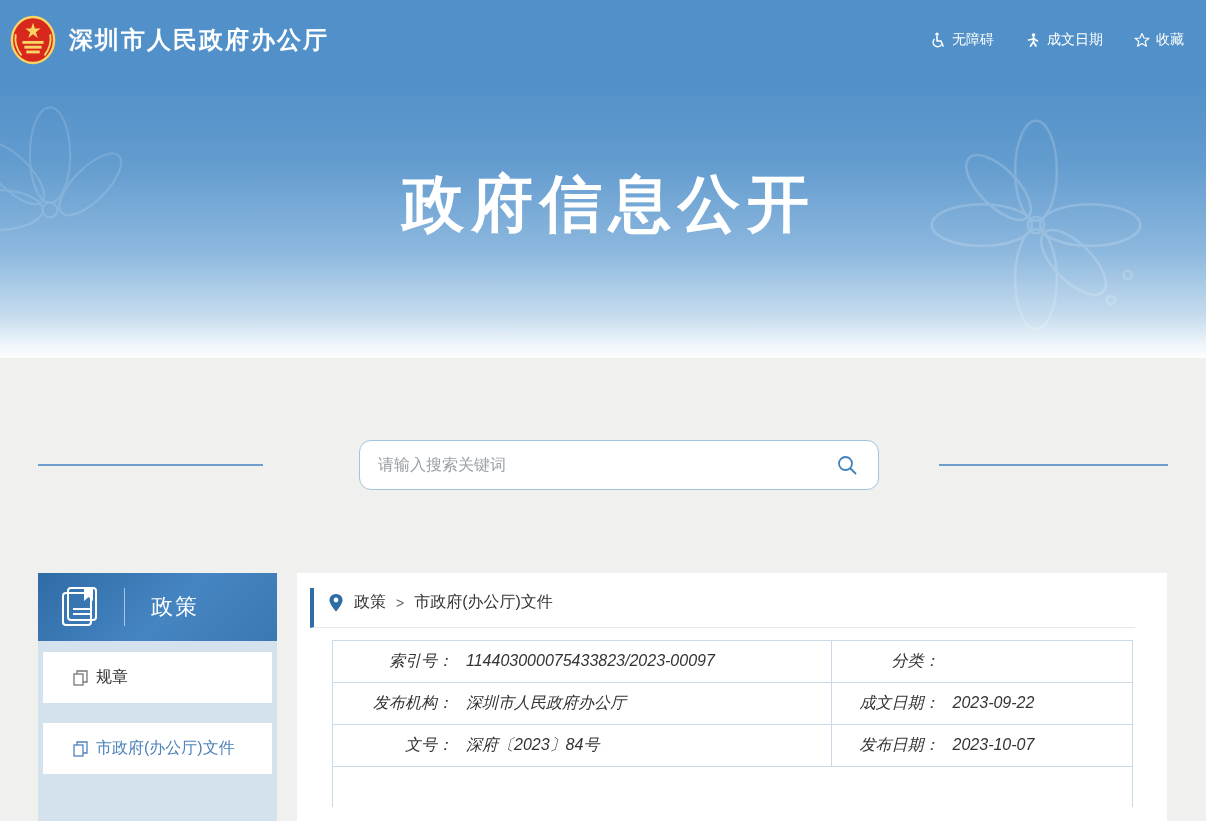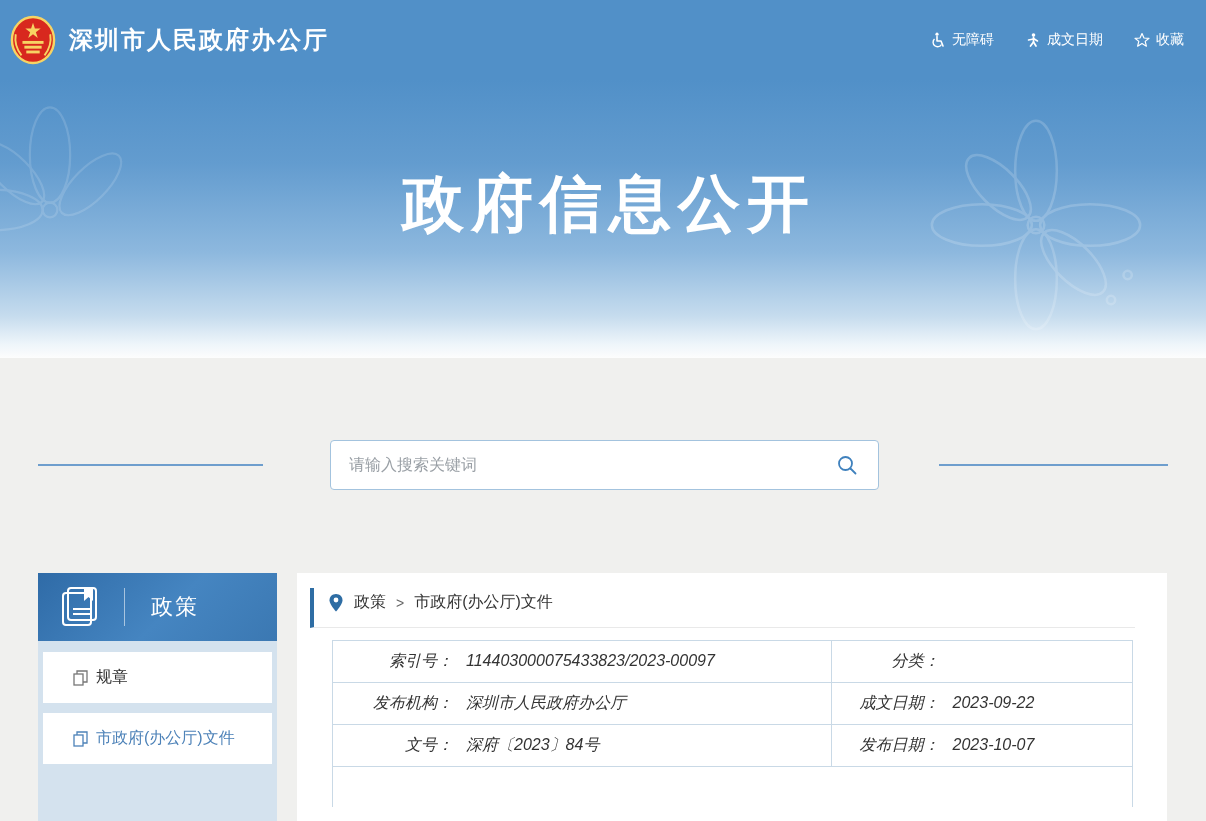--- a/index.html
+++ b/index.html
@@ -18,36 +18,36 @@
   .banner { height: 278px; position: relative; overflow: hidden; text-align: center;
     background: linear-gradient(180deg, #5190c8 0%, #639ccf 30%, #8db8de 62%, #c6dcee 85%, #eef5fa 95%, #fdfdfd 100%); }
   .banner-title { color: #ffffff; font-size: 62px; font-weight: bold; letter-spacing: 7px; padding-top: 82px; position: relative; z-index: 2; padding-left: 12px; }
   .flower { position: absolute; z-index: 1; opacity: 0.35; }
 
   
   .search-row { display: flex; align-items: center; margin: 82px 38px 0 38px; height: 50px; }
   .deco-line { height: 2px; background: #6e9ecd; flex: 0 0 auto; }
   .deco-line.left { width: 225px; margin-right: 67px; }
   .deco-line.right { width: 229px; margin-left: 60px; }
-  .search-box { flex: 1; height: 50px; background: #ffffff; border: 1px solid #a3c3de; border-radius: 4px;
-    display: flex; align-items: center; padding: 0 18px; }
+  .search-box { flex: 1; height: 50px; background: #ffffff; border: 1px solid #a3c3de; border-radius: 12px;
+    display: flex; align-items: center; padding: 0 18px; margin-left: 29px; }
   .search-box input { flex: 1; border: none; outline: none; font-size: 16px; color: #333;
     font-family: "Liberation Sans", "DejaVu Sans", sans-serif; background: transparent; }
   .search-box input::placeholder { color: #9aa0a6; }
   .search-btn { flex: 0 0 auto; width: 26px; height: 26px; cursor: pointer; display: flex; align-items: center; justify-content: center; }
 
   
   .content-row { display: flex; margin: 83px 39px 0 38px; align-items: flex-start; }
 
   .sidebar { width: 239px; flex: 0 0 auto; background: #d4e2ee; padding-bottom: 300px; }
   .sidebar-header { height: 68px; background: linear-gradient(135deg, #2f6ba7 0%, #4585c1 55%, #3b78b2 100%);
     display: flex; align-items: center; padding: 0 0 0 22px; }
   .sidebar-header .divider { width: 1px; height: 38px; background: rgba(255,255,255,0.55); margin: 0 26px 0 22px; }
   .sidebar-title { color: #ffffff; font-size: 22px; letter-spacing: 2px; }
-  .sidebar-items { padding: 11px 5px 0 5px; display: flex; flex-direction: column; gap: 10px; }
+  .sidebar-items { padding: 11px 5px 0 5px; display: flex; flex-direction: column; gap: 20px; }
   .side-item { background: #ffffff; height: 51px; display: flex; align-items: center; padding-left: 30px;
     font-size: 16px; color: #333333; cursor: pointer; gap: 8px; }
   .side-item svg { flex: 0 0 auto; }
   .side-item.active { color: #4d82b8; }
 
   .main-card { flex: 1; background: #ffffff; margin-left: 20px; min-height: 420px; padding: 15px 32px 40px 13px; }
 
   .breadcrumb { display: flex; align-items: center; border-left: 4px solid #2e6da4; padding: 4px 0 14px 14px;
     border-bottom: 1px solid #e9e9e9; gap: 10px; }
   .crumb { font-size: 16px; color: #333333; cursor: pointer; }

